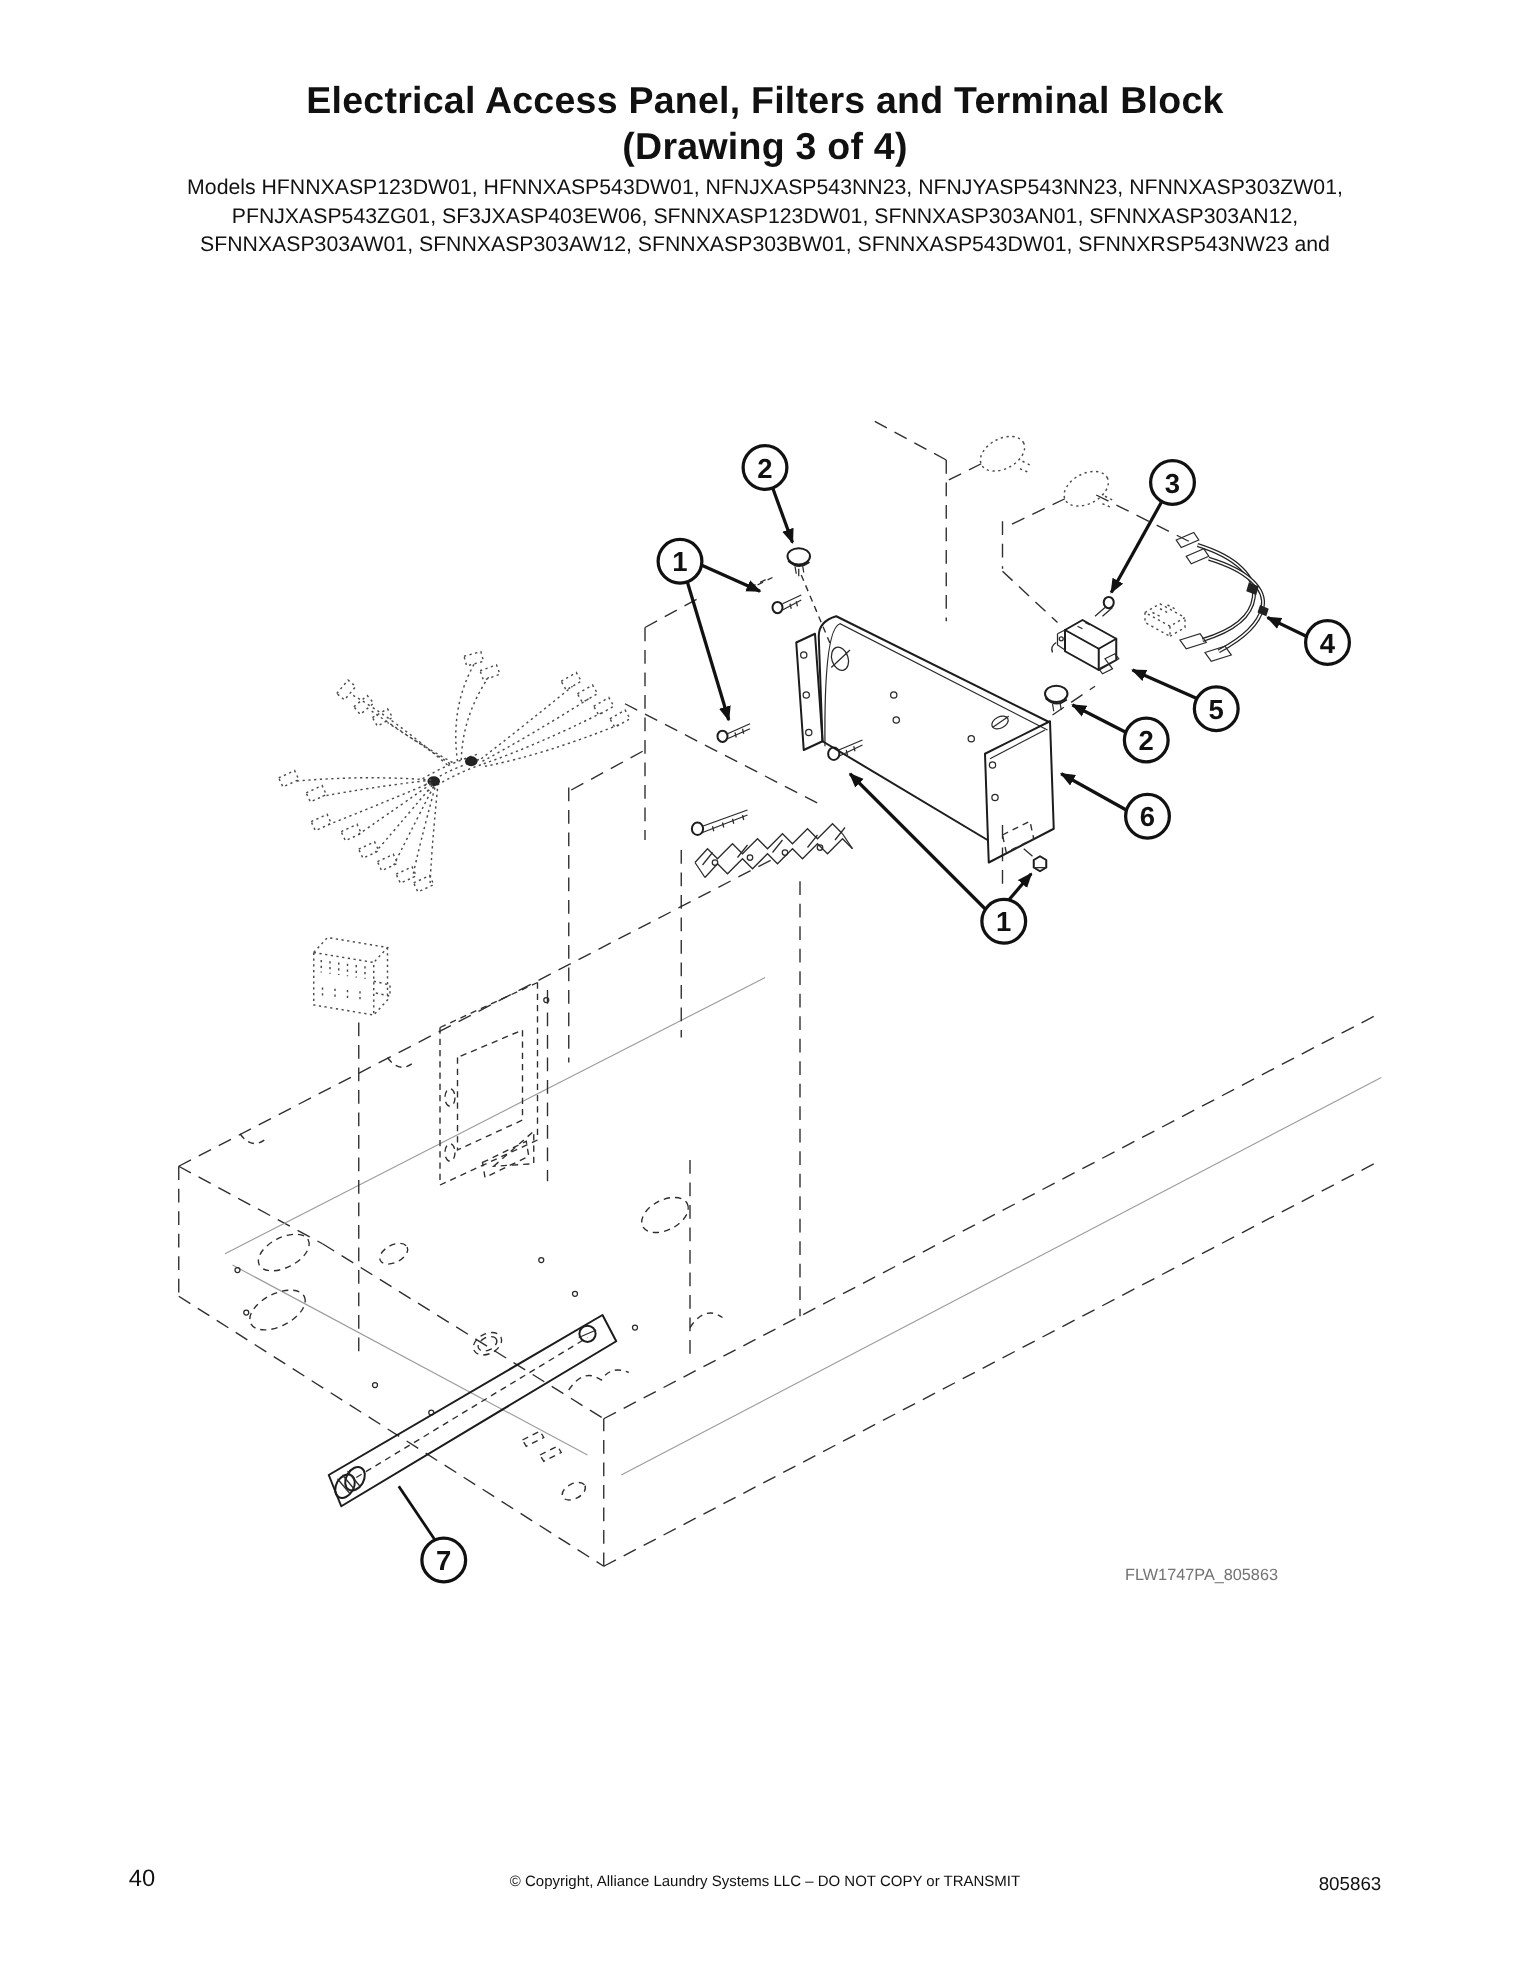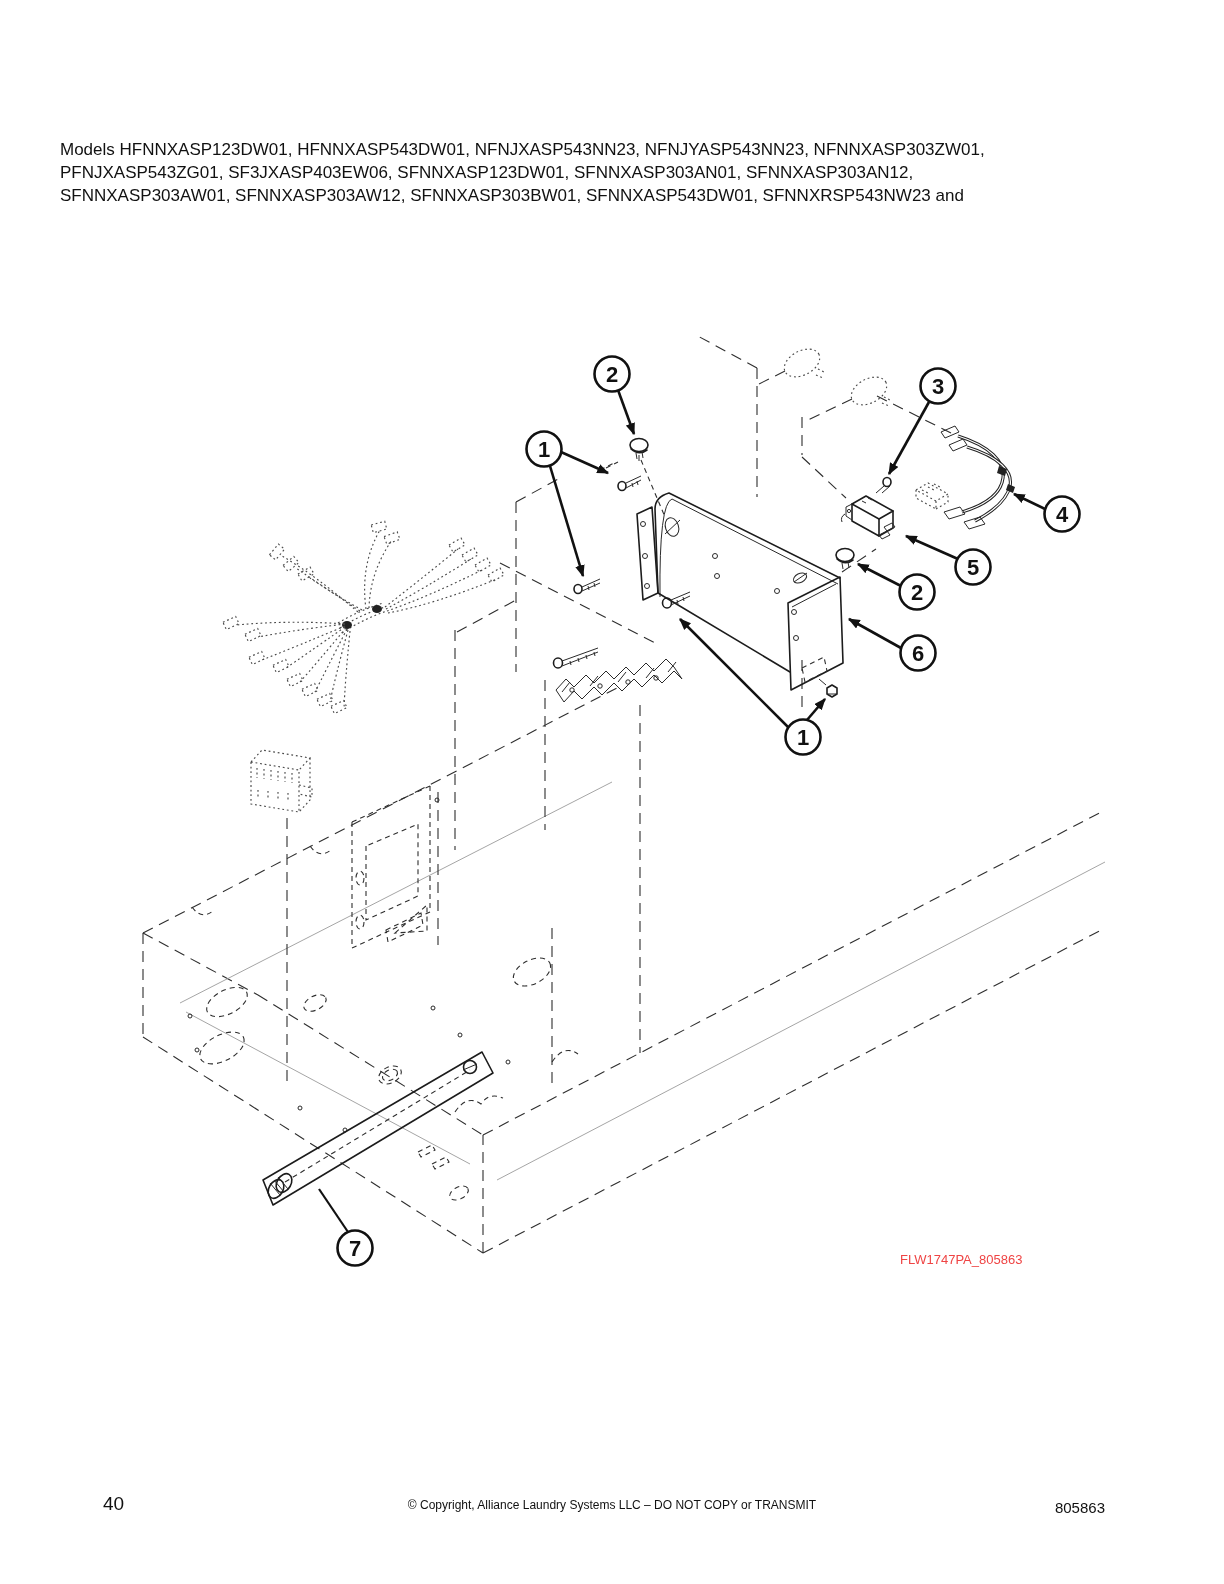--- a/index.html
+++ b/index.html
@@ -1,22 +1,22 @@
 <!DOCTYPE html>
 <html><head>
 <meta charset="utf-8">
 <style>
   html,body{margin:0;padding:0;background:#ffffff;}
   #page{position:relative;width:1224px;height:1584px;background:#ffffff;overflow:hidden;
         font-family:"Liberation Sans",sans-serif;color:#111;}
   .title{position:absolute;top:62px;left:0;width:1224px;text-align:center;
          font-size:30px;font-weight:bold;line-height:37px;letter-spacing:.2px;}
-  .models{position:absolute;top:138px;left:60px;width:1104px;text-align:left;
+  .models{position:absolute;top:138px;left:60px;width:1104px;text-align:center;
           font-size:17px;line-height:23px;}
-  .caption{position:absolute;top:1252px;left:900px;font-size:13px;color:#ef4444;}
+  .caption{position:absolute;top:1252px;left:900px;font-size:13px;color:#737373;}
   .footer-page{position:absolute;top:1493px;left:103px;font-size:19px;}
   .footer-copy{position:absolute;top:1498px;left:0;width:1224px;text-align:center;font-size:12px;}
   .footer-doc{position:absolute;top:1499px;right:119px;font-size:15px;}
   svg{position:absolute;top:0;left:0;}
   .ln{stroke:#1c1c1c;stroke-width:1.6;fill:none;stroke-linecap:round;stroke-linejoin:round;}
   .lnthin{stroke:#2a2a2a;stroke-width:1;fill:none;}
   .dash{stroke:#2e2e2e;stroke-width:1.1;fill:none;stroke-dasharray:11 7;}
   .dashsm{stroke:#2e2e2e;stroke-width:1.1;fill:none;stroke-dasharray:5 4;}
   .dot{stroke:#4a4a4a;stroke-width:1.15;fill:none;stroke-dasharray:1.8 2.8;}
   .gray{stroke:#9b9b9b;stroke-width:.9;fill:none;}
@@ -25,20 +25,24 @@
   .co-c{fill:#fff;stroke:#111;stroke-width:2.6;}
   .co-t{font-family:"Liberation Sans",sans-serif;font-size:22px;font-weight:bold;
         text-anchor:middle;fill:#111;}
   .blk{fill:#222;stroke:none;}
 </style>
 </head>
 <body>
 
 <div id="page">
 
+  <div class="title">
+    <div>Electrical Access Panel, Filters and Terminal Block</div>
+    <div>(Drawing 3 of 4)</div>
+  </div>
 
   <div class="models">
     <div>Models HFNNXASP123DW01, HFNNXASP543DW01, NFNJXASP543NN23, NFNJYASP543NN23, NFNNXASP303ZW01,</div>
     <div>PFNJXASP543ZG01, SF3JXASP403EW06, SFNNXASP123DW01, SFNNXASP303AN01, SFNNXASP303AN12,</div>
     <div>SFNNXASP303AW01, SFNNXASP303AW12, SFNNXASP303BW01, SFNNXASP543DW01, SFNNXRSP543NW23 and</div>
   </div>
 
   <svg id="drawing" width="1224" height="1584" viewBox="0 0 1224 1584">
     <defs>
       <marker id="ah" viewBox="0 0 10 8" refX="9" refY="4" markerWidth="12" markerHeight="10" markerUnits="userSpaceOnUse" orient="auto-start-reverse">

